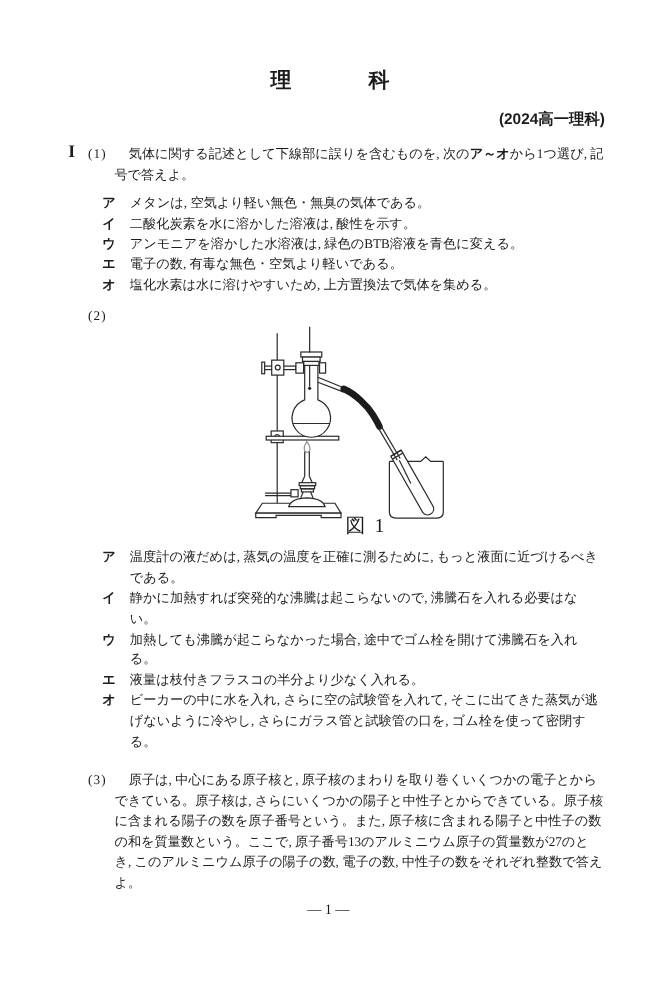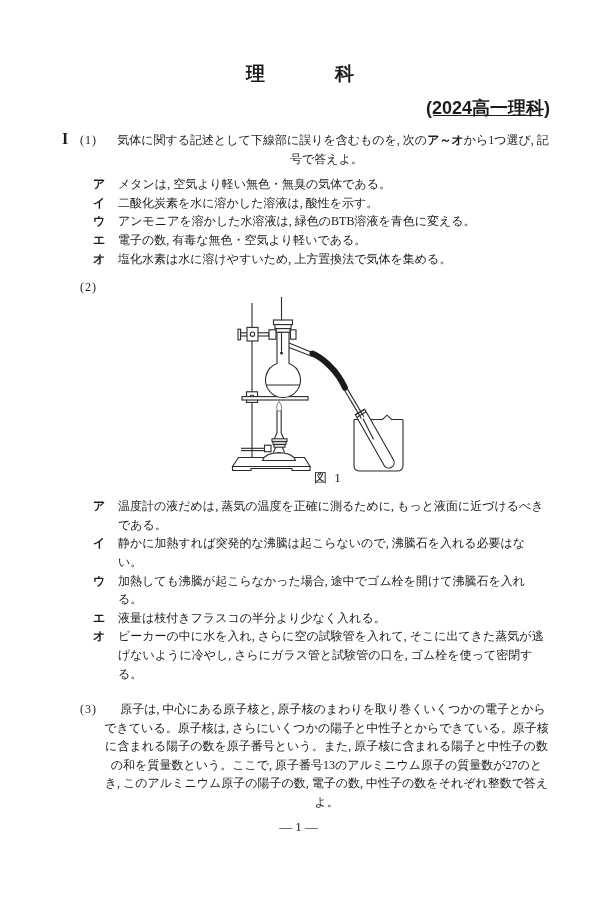--- a/index.html
+++ b/index.html
@@ -14,54 +14,53 @@
     overflow:hidden;
   }
   .title{
     position:absolute;top:63px;left:0;width:100%;
     display:flex;justify-content:center;gap:70px;
     font-size:19px;font-weight:bold;line-height:22px;
     font-family:"Liberation Sans","DejaVu Sans",sans-serif;
   }
   .header-right{
     position:absolute;top:99px;right:50px;
-    font-size:18px;font-weight:600;
+    font-size:14px;font-weight:600;
     font-family:"Liberation Sans","DejaVu Sans",sans-serif;
-    text-decoration:underline;
   }
   .section-label{
     position:absolute;top:129px;left:62px;
     font-size:16px;font-weight:600;line-height:19px;
   }
   .content{
     position:absolute;top:131px;left:104px;width:445px;
   }
   .question{position:relative;}
   .qnum{
     position:absolute;left:-24px;top:0;
     width:24px;letter-spacing:1px;
   }
-  .stem{text-indent:13px;text-align:center;}
+  .stem{text-indent:13px;}
   .b{font-weight:bold;font-family:"Liberation Sans","DejaVu Sans",sans-serif;}
   .u{text-underline-offset:2px;}
   .options{margin:7px 0 0 -11px;}
   .opt-row{display:flex;}
   .opt-label{
     flex:none;width:25px;
     font-weight:bold;
     font-family:"Liberation Sans","DejaVu Sans",sans-serif;
   }
   .opt-text{flex:1;}
   .q2{margin-top:10px;}
   .q2 .options{margin-top:0;}
   .figure-wrap{position:relative;height:219px;}
   .figure-svg{position:absolute;left:84px;top:15px;}
   .figure-caption{
     position:absolute;left:210px;top:191px;
-    font-size:13px;letter-spacing:2px;
+    font-size:18px;letter-spacing:2px;
   }
   .q3{margin-top:17px;}
   .page-number{
     position:absolute;top:818px;left:0;width:100%;
     text-align:center;font-size:13px;letter-spacing:3px;
   }
   svg .ln{stroke:#2a2a2a;stroke-width:1.1;fill:none;}
   svg .wh{stroke:#2a2a2a;stroke-width:1.1;fill:#ffffff;}
 </style>
 </head>

